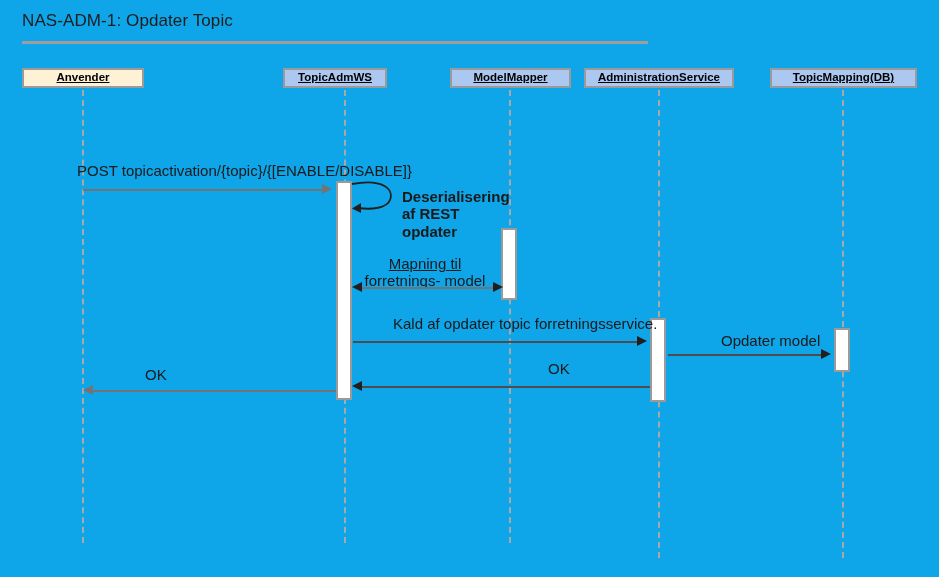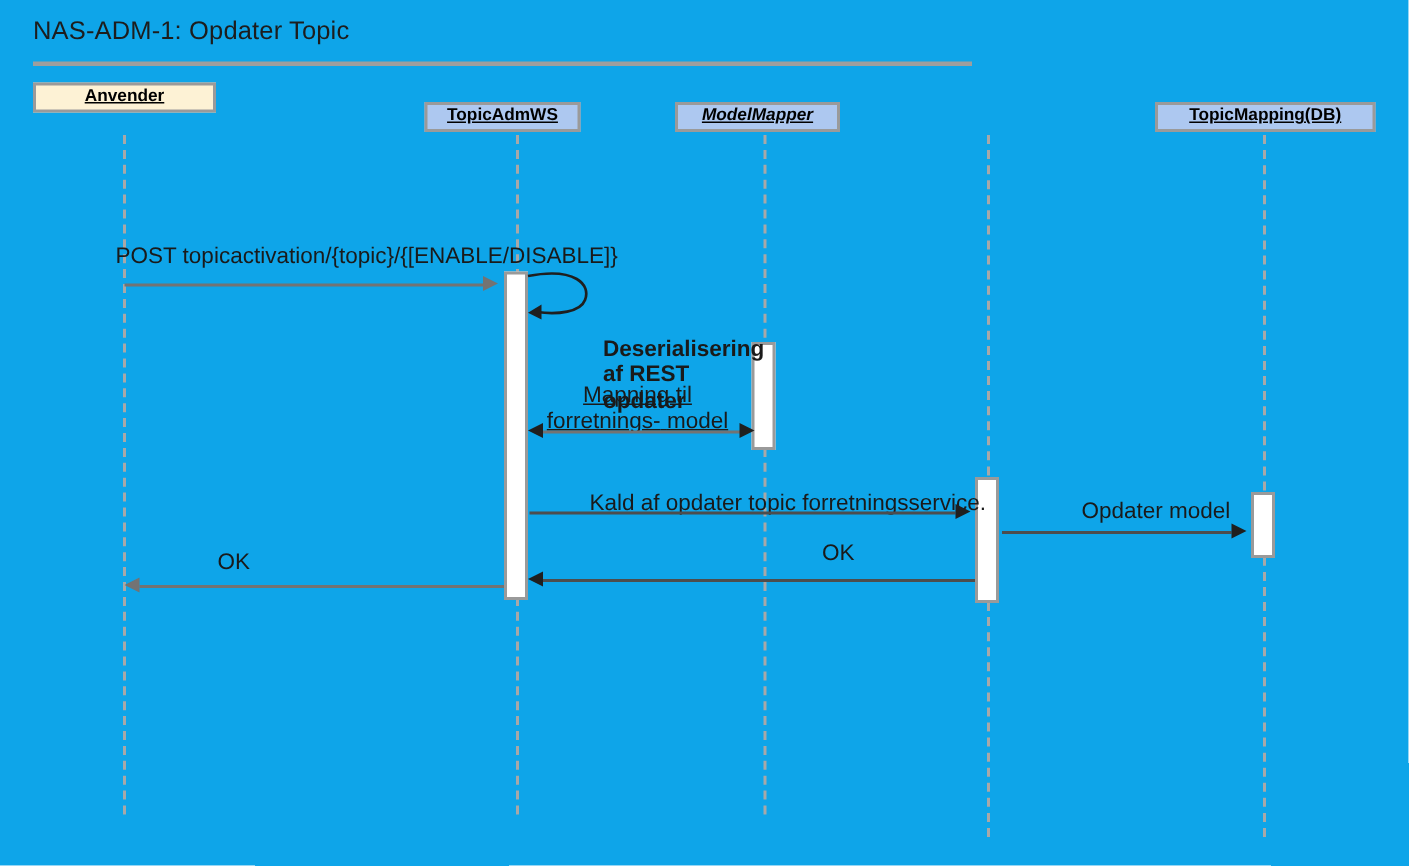--- a/index.html
+++ b/index.html
@@ -107,21 +107,20 @@
     position: absolute;
     font-size: 15px;
     color: #1a1a1a;
     white-space: nowrap;
     line-height: 1.15;
     text-align: center;
   }
   .msg-label.bold {
     font-weight: bold;
     white-space: normal;
-    margin-top: 36px;
   }
   .msg-label.wrap {
     white-space: normal;
   }
   
   #self-loop {
     position: absolute;
     left: 350px;
     top: 180px;
   }
@@ -133,28 +132,31 @@
 
   <div id="diagram-title">NAS-ADM-1: Opdater Topic</div>
   <div id="title-rule"></div>
 
   <div class="lifeline" style="left:82px;  top:90px; height:453px;"></div>
   <div class="lifeline" style="left:344px; top:90px; height:453px;"></div>
   <div class="lifeline" style="left:509px; top:90px; height:453px;"></div>
   <div class="lifeline" style="left:658px; top:90px; height:468px;"></div>
   <div class="lifeline" style="left:842px; top:90px; height:468px;"></div>
 
-  <div class="lifeline-head head-actor" style="left:22px; top:55px; width:122px;justify-content:center;">
+  <div class="lifeline-head head-actor" style="left:22px; top:68px; width:122px;justify-content:center;">
     <span class="head-label">Anvender</span>
   </div>
   <div class="lifeline-head head-object" style="left:283px; top:68px; width:104px;">
     <span class="head-label">TopicAdmWS</span>
   </div>
-  <div class="lifeline-head head-object" style="left:450px; top:68px; width:110px;font-style:italic;">
+  <div class="lifeline-head head-object" style="left:450px; top:68px; width:121px;">
     <span class="head-label">ModelMapper</span>
+  </div>
+  <div class="lifeline-head head-object" style="left:584px; top:68px; width:150px;">
+    <span class="head-label">AdministrationService</span>
   </div>
   <div class="lifeline-head head-object" style="left:770px; top:68px; width:147px;">
     <span class="head-label">TopicMapping(DB)</span>
   </div>
 
   <div class="activation" style="left:336px; top:181px; height:219px;"></div>
   <div class="activation" style="left:501px; top:228px; height:72px;"></div>
   <div class="activation" style="left:650px; top:318px; height:84px;"></div>
   <div class="activation" style="left:834px; top:328px; height:44px;"></div>
 
@@ -174,21 +176,21 @@
   </div>
 
   <div class="msg-label wrap" style="left:355px; top:255px; width:140px;text-decoration:underline;">
     <span>Mapning til forretnings-</span>
     <span>model</span>
   </div>
   <div class="msg-line" style="left:362px; top:287px; width:134px;"></div>
   <div class="arrow-head arrow-left-sharp" style="left:352px; top:282px;"></div>
   <div class="arrow-head arrow-right-sharp" style="left:493px; top:282px;"></div>
 
-  <div class="msg-label" style="left:393px; top:327px;">Kald af opdater topic forretningsservice.</div>
+  <div class="msg-label" style="left:393px; top:315px;">Kald af opdater topic forretningsservice.</div>
   <div class="msg-line dark" style="left:353px; top:341px; width:284px;"></div>
   <div class="arrow-head arrow-right-sharp" style="left:637px; top:336px;"></div>
 
   <div class="msg-label" style="left:721px; top:332px;">Opdater model</div>
   <div class="msg-line dark" style="left:668px; top:354px; width:153px;"></div>
   <div class="arrow-head arrow-right-sharp" style="left:821px; top:349px;"></div>
 
   <div class="msg-label" style="left:548px; top:360px;">OK</div>
   <div class="msg-line dark" style="left:362px; top:386px; width:288px;"></div>
   <div class="arrow-head arrow-left-sharp" style="left:352px; top:381px;"></div>

